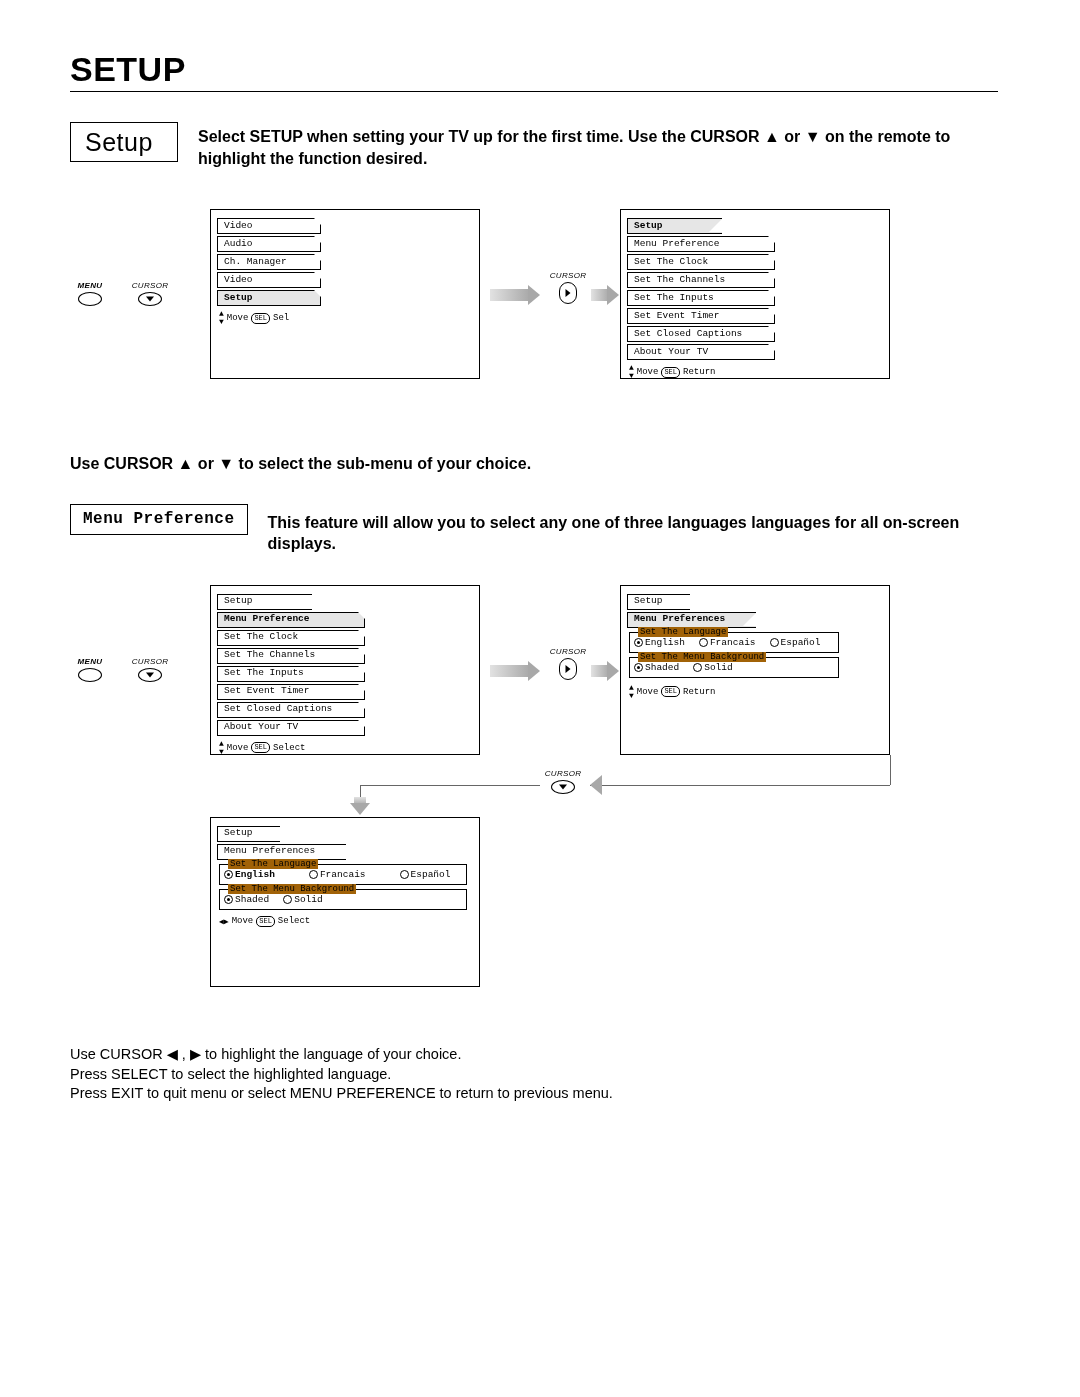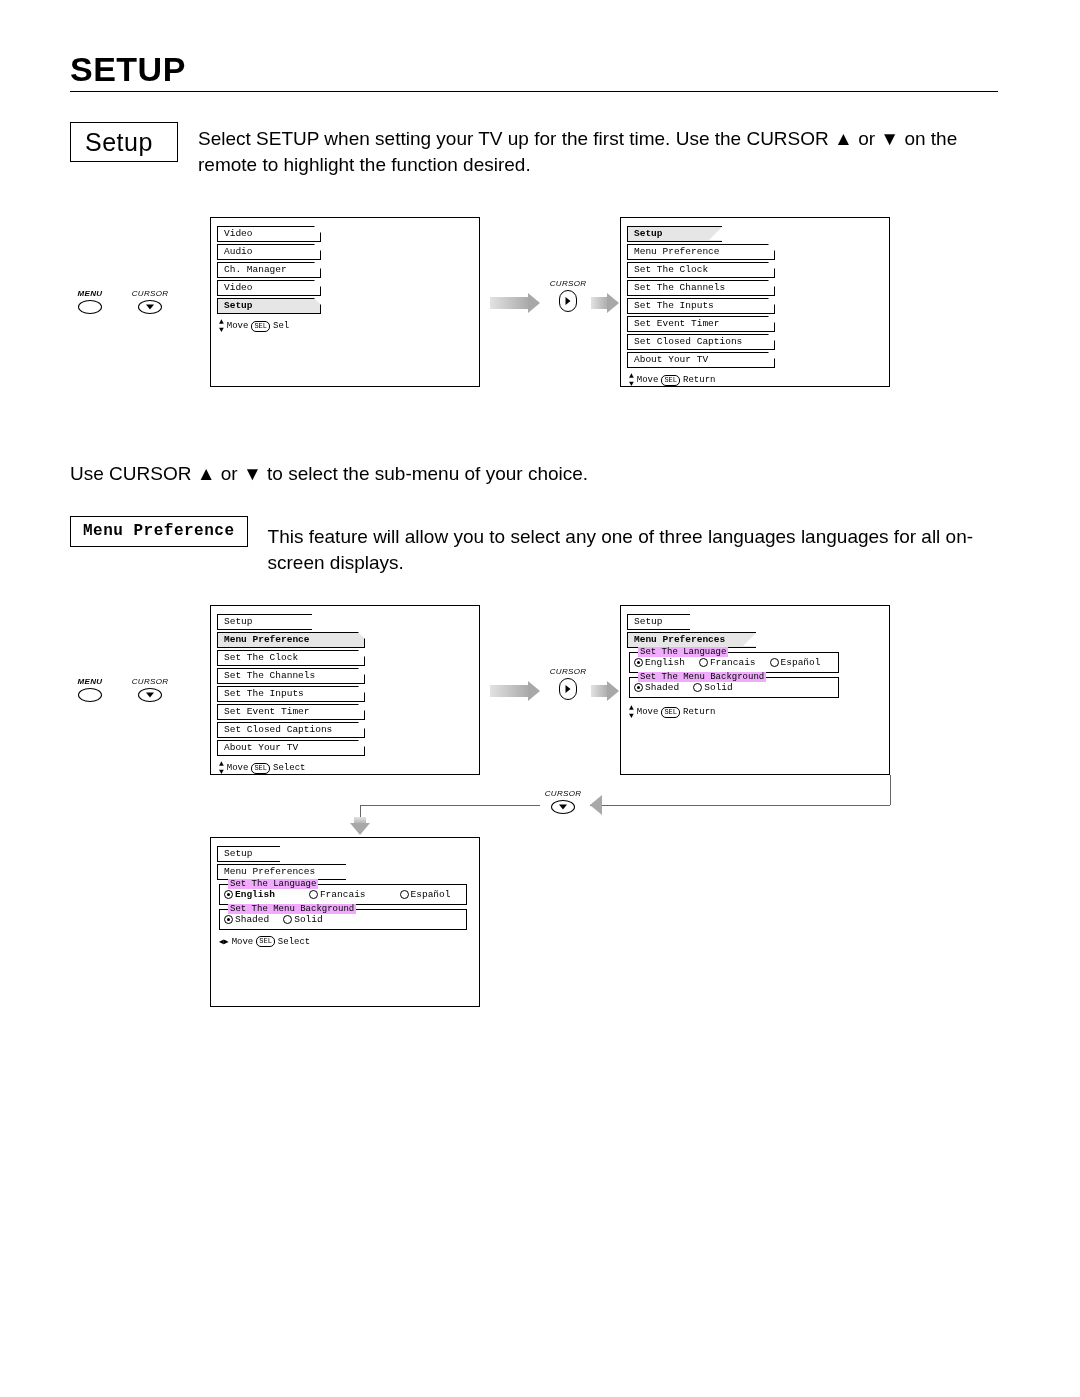--- a/index.html
+++ b/index.html
@@ -40,24 +40,25 @@
     min-width: 78px;
     text-align: left;
   }
   .box-label.mono {
     font-family: "Courier New", monospace;
     font-size: 16px;
     font-weight: bold;
     padding: 6px 12px;
   }
   .desc {
-    font-size: 19px;
+    font-size: 16px;
     line-height: 1.35;
     flex: 1;
     padding-top: 4px;
+    font-weight: bold;
   }
 
   
   .screen {
     border: 1px solid #000;
     background: #fff;
     position: absolute;
     box-sizing: border-box;
     padding-top: 6px;
   }
@@ -115,21 +116,21 @@
     border:1px solid #000;
     margin: 4px 8px;
     padding: 4px 4px 4px 4px;
     position:relative;
     font-family:"Courier New",monospace;
     font-size:9.5px;
   }
   .fieldset .legend {
     position:absolute;
     top:-6px; left:8px;
-    background:#f0abfc;
+    background:#a16207;
     padding:0 2px;
     font-size:9px;
     white-space:nowrap;
   }
   .radio-row { display:flex; gap:14px; white-space:nowrap; }
   .radio-row.wide { gap:34px; }
   .radio { display:flex; align-items:center; gap:2px;}
   .rcirc { width:7px;height:7px;border:1px solid #000;border-radius:50%; }
   .rcirc.on::after{content:'';display:block;width:3px;height:3px;background:#000;border-radius:50%;margin:2px;}
 
@@ -404,14 +405,19 @@
       </div>
       <div class="mi-hint">
         <span style="font-size:8px;">◀▶</span>
         <span>Move</span>
         <span class="selpill">SEL</span>
         <span>Select</span>
       </div>
     </div>
   </div>
 
+  <div style="margin-top:40px; font-size:14.5px; line-height:1.35;">
+    <div>Use CURSOR ◀ , ▶ to highlight the language of your choice.</div>
+    <div>Press SELECT to select the highlighted language.</div>
+    <div>Press EXIT to quit menu or select MENU PREFERENCE to return to previous menu.</div>
+  </div>
 
 </div>
 
 </body></html>

